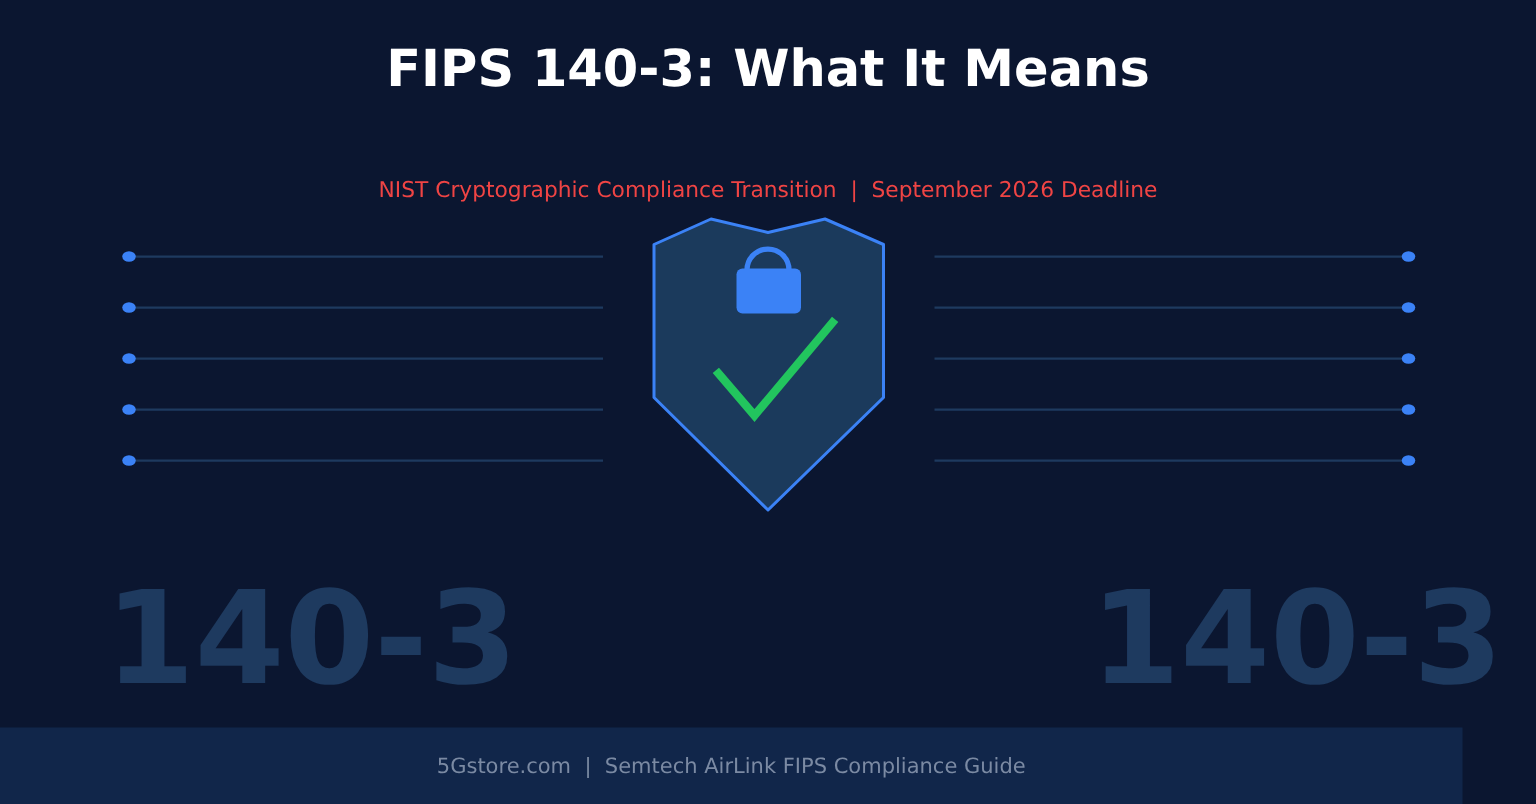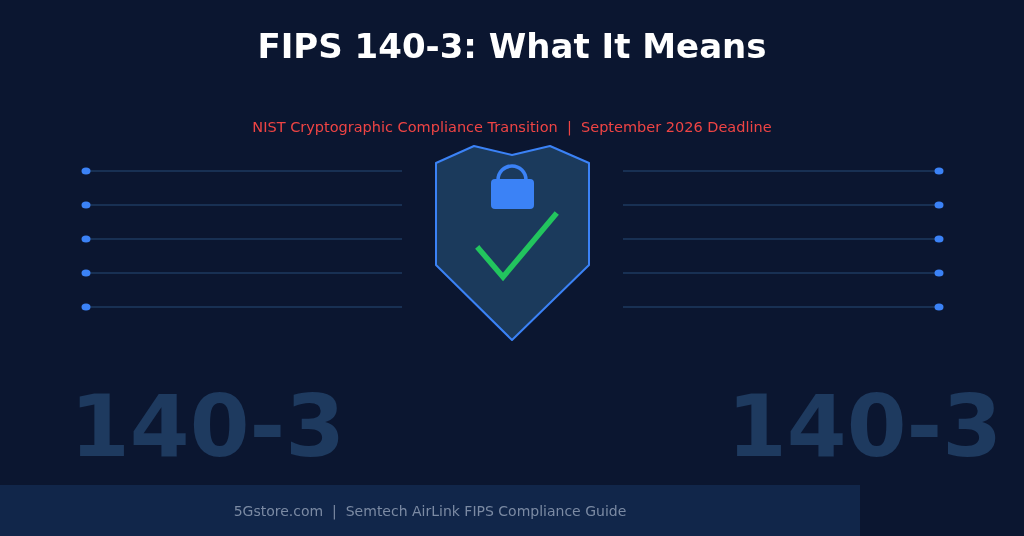--- a/index.html
+++ b/index.html
@@ -22,21 +22,21 @@
   .art { position: absolute; left: 0; top: 0; }
   .bignum {
     position: absolute; top: 360px;
     font-weight: bold; font-size: 86px; line-height: 100px;
     color: #1e3a5f;
     margin-top: 16px;
   }
   .bignum.left { left: 70px; }
   .bignum.right { left: 727px; }
   .footer {
-    position: absolute; left: 0; top: 485px; width: 860px; height: 51px;
+    position: absolute; left: 0; top: 485px; width: 975px; height: 51px;
     background: #11264a;
     display: flex; align-items: center; justify-content: center;
     color: #7b8aa3; font-size: 14px;
   }
 </style>
 </head>
 <body>
 
 <div class="title">
   <span>FIPS 140-3: What It Means</span>

